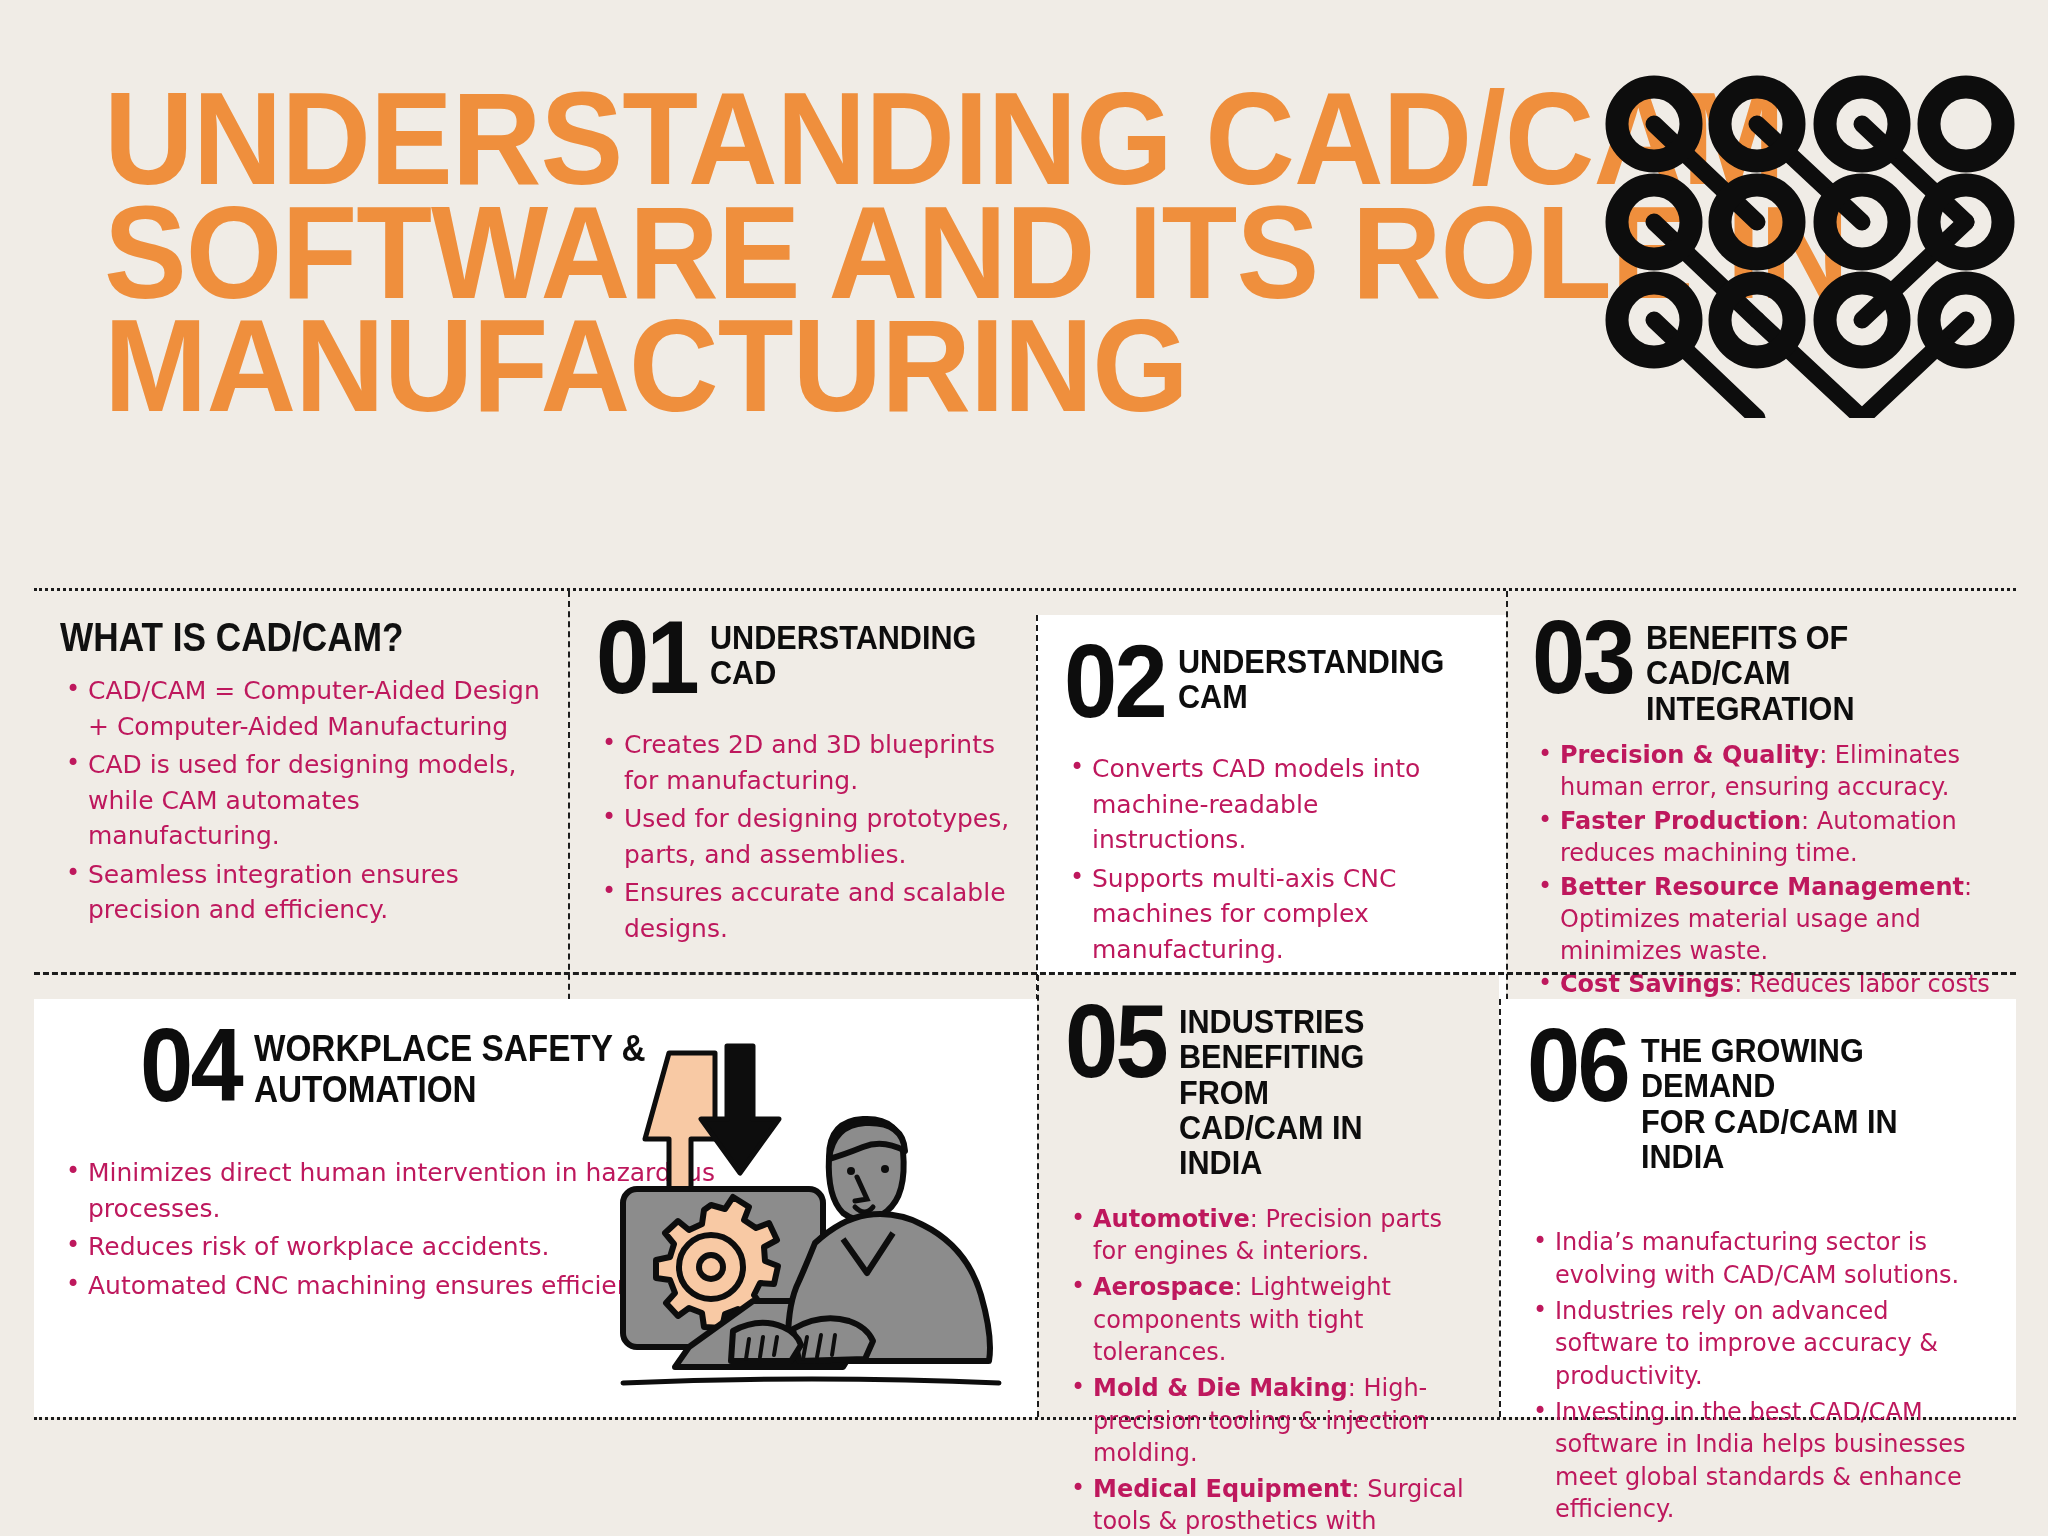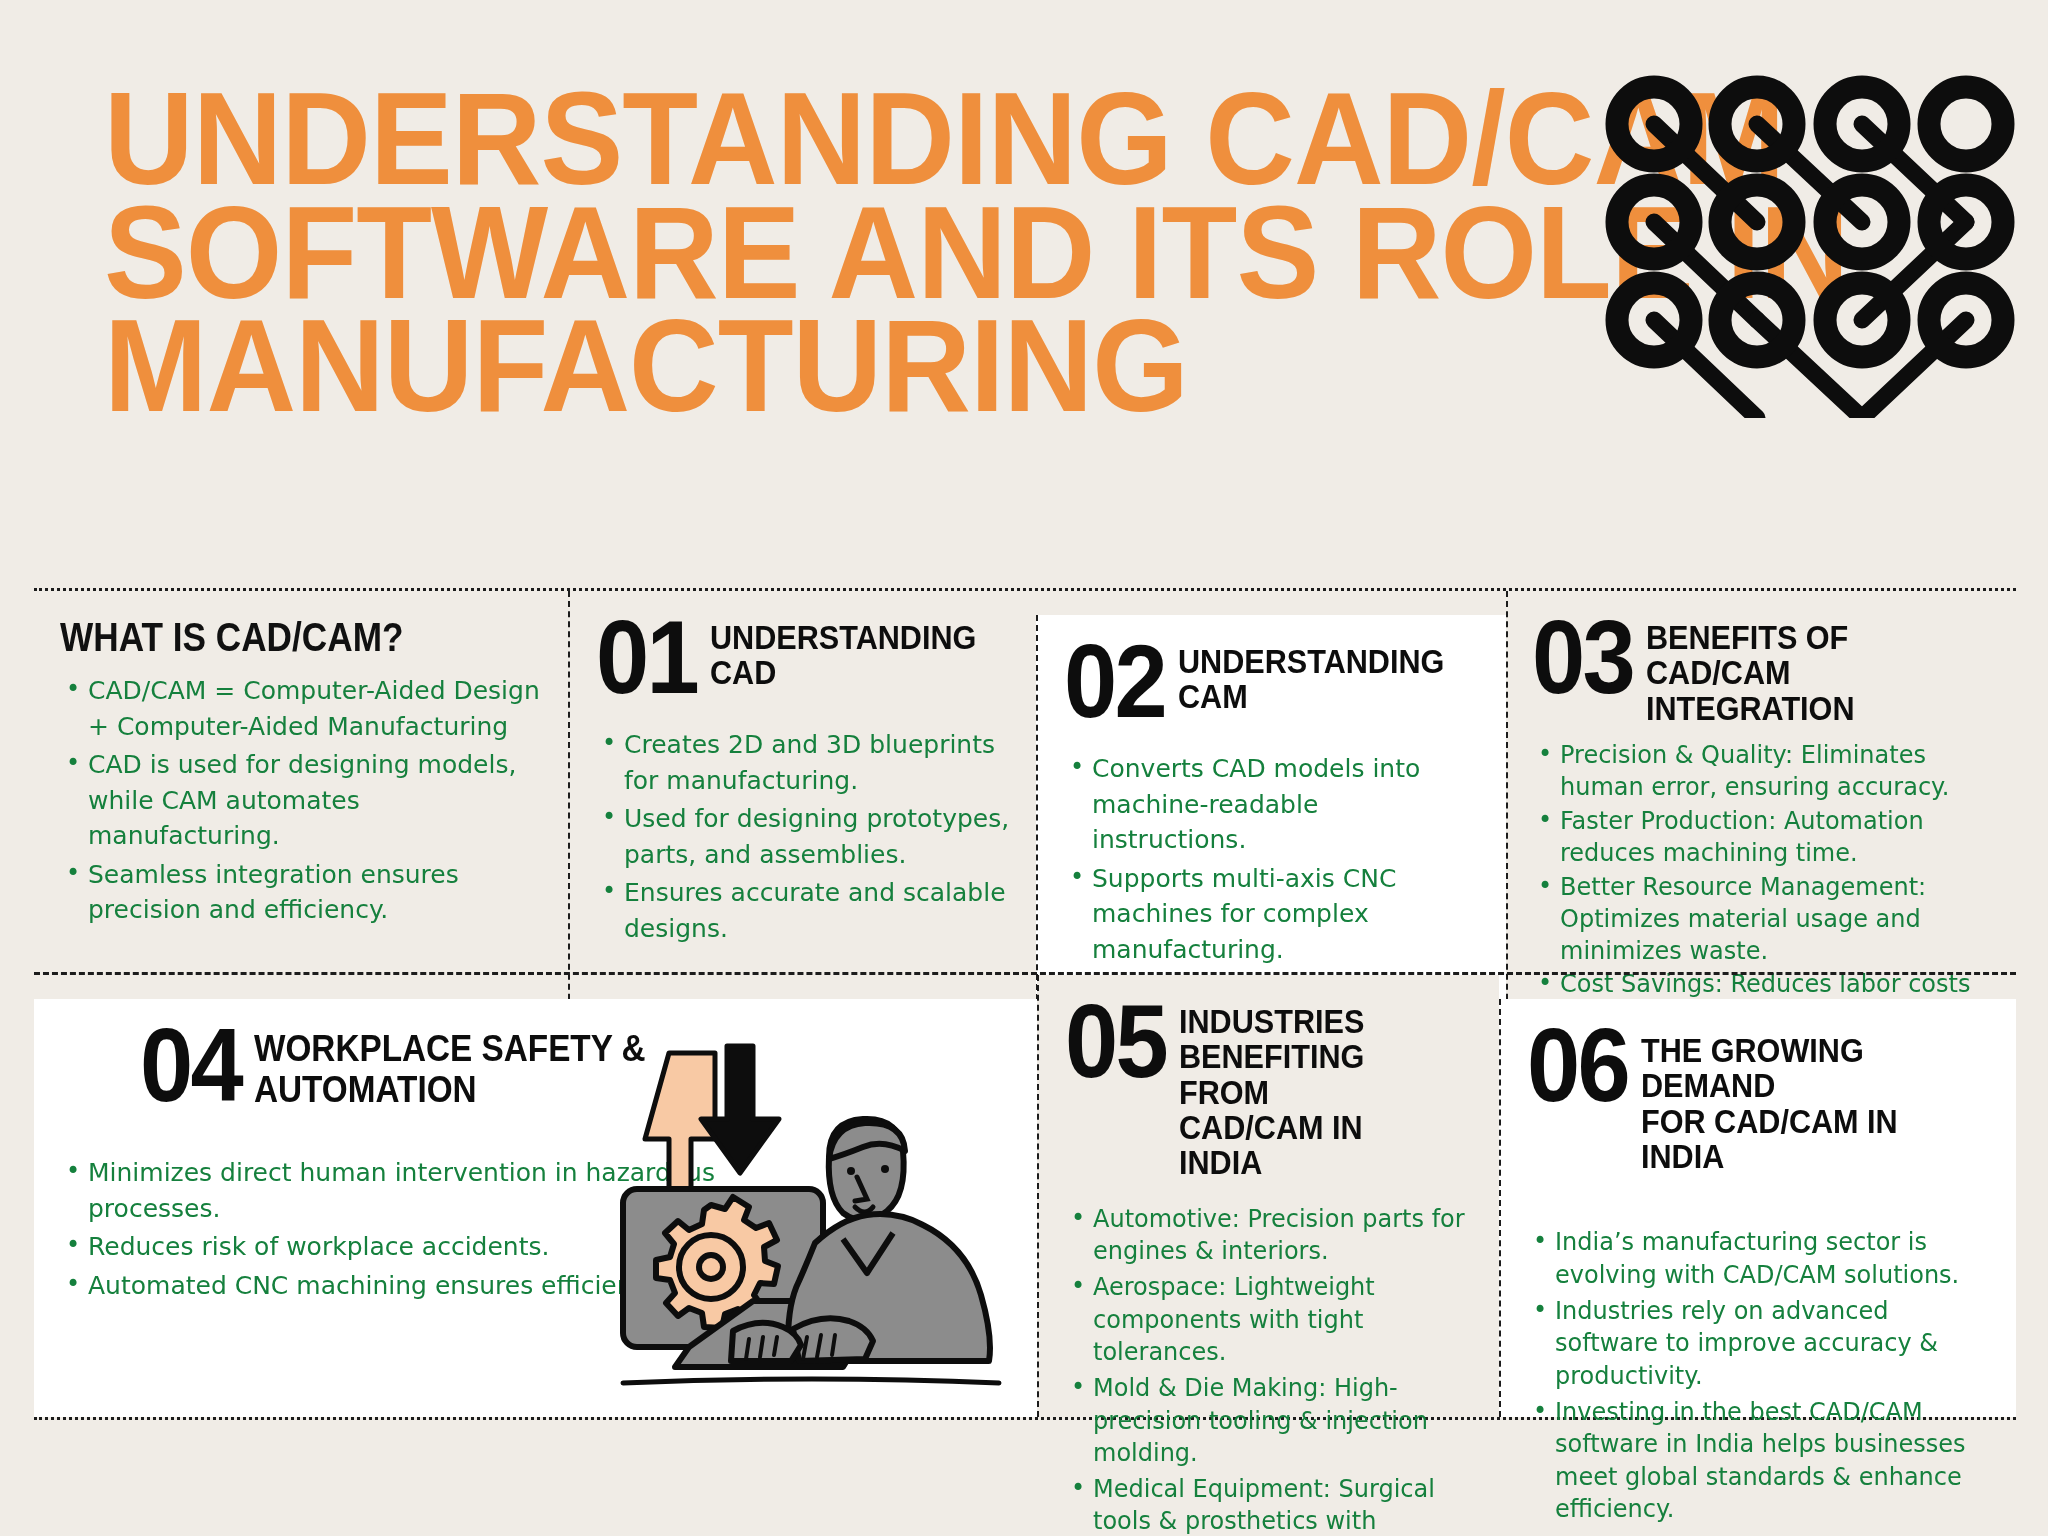--- a/index.html
+++ b/index.html
@@ -103,32 +103,32 @@
     padding-top: 3px;
     white-space: pre-line;
   }
   .head-txt.big { font-size: 37px; line-height: 1.12; }
 
   
   ul.bullets { list-style: none; margin-top: 14px; }
   ul.bullets li {
     position: relative;
     padding-left: 28px;
-    color: #15803d;
+    color: #be185d;
     font-family: "DejaVu Sans", sans-serif;
     font-size: 25px;
     line-height: 1.42;
     margin-bottom: 3px;
   }
   ul.bullets li::before {
     content: "•";
     position: absolute; left: 6px; top: -1px;
     font-size: 24px;
   }
-  ul.bullets li b { font-weight: 400; }
+  ul.bullets li b { font-weight: 700; }
 
   ul.bullets.tight li { font-size: 24px; line-height: 1.33; margin-bottom: 2px; }
   ul.bullets.sm li { font-size: 24px; line-height: 1.36; }
 
   
   .illus { position: absolute; right: 14px; bottom: 6px; width: 430px; height: 400px; }
 </style>
 </head>
 <body>
 

